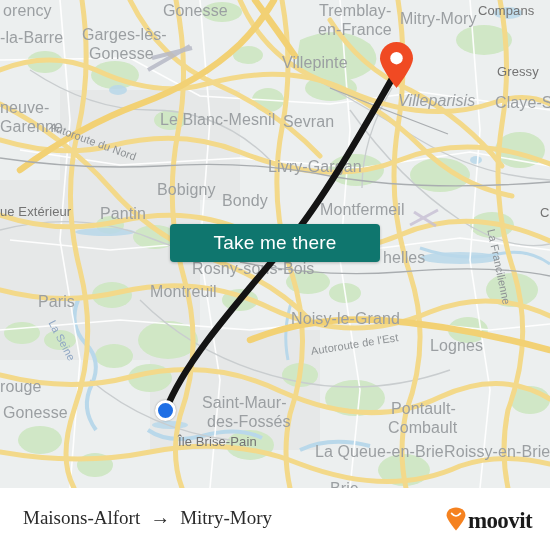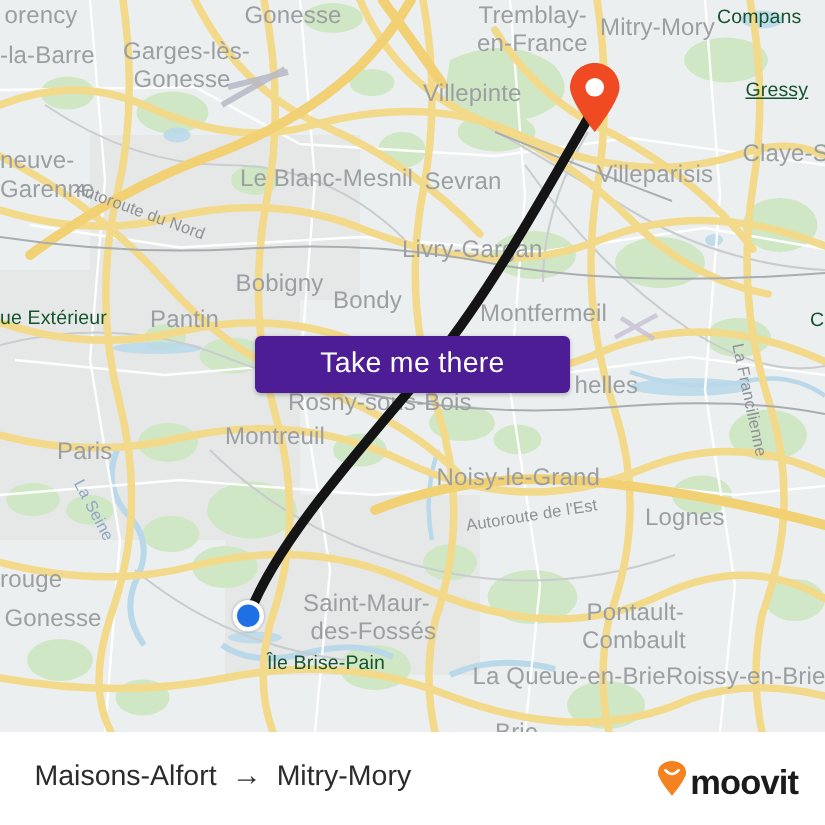--- a/index.html
+++ b/index.html
@@ -7,46 +7,46 @@
 
   #app{position:relative;width:550px;height:550px;}
 
   
   #map{position:absolute;left:0;top:0;width:550px;height:488px;overflow:hidden;background:#eceff0;}
   #map svg{position:absolute;left:0;top:0;}
 
   .lbl{position:absolute;color:#9ea3a6;font-family:"Liberation Sans",sans-serif;
        white-space:nowrap;pointer-events:none;letter-spacing:.1px;}
   .lbl.city{font-size:16px;color:#9b9fa2;}
-  .lbl.small{font-size:13px;color:#14532d;}
+  .lbl.small{font-size:13px;color:#737373;}
   .lbl.road{font-size:11px;color:#8e9295;}
   .lbl.water{font-size:11px;color:#8fa6c4;}
 
   
   #route{position:absolute;left:0;top:0;pointer-events:none;}
 
   #origin-marker{position:absolute;left:155px;top:400px;width:21px;height:21px;
       border-radius:50%;background:#1f6fe5;border:3px solid #fff;box-sizing:border-box;
       box-shadow:0 0 2px rgba(0,0,0,.35);}
 
   #dest-marker{position:absolute;left:378px;top:41px;width:37px;height:48px;}
 
   
   #take-me-there{position:absolute;left:170px;top:224px;width:210px;height:38px;
-      background:#4c1d95;color:#fff;border:none;border-radius:4px;
+      background:#0f766e;color:#fff;border:none;border-radius:4px;
       font-family:"Liberation Sans",sans-serif;font-size:19px;cursor:pointer;
       box-shadow:0 1px 3px rgba(0,0,0,.25);letter-spacing:.2px;}
 
   
   #attribution{position:absolute;left:0;top:462px;height:26px;line-height:26px;
       background:rgba(255,255,255,.88);color:#3a3a3a;font-size:13.5px;
       padding:0 12px 0 14px;white-space:nowrap;}
 
   
-  #footer{position:absolute;left:0;top:488px;width:550px;height:62px;background:#fff;}
+  #footer{position:absolute;left:0;top:488px;width:550px;height:62px;background:#fff;font-family:Liberation Serif, serif;}
   #trip{position:absolute;left:23px;top:18px;font-size:19px;color:#2b2b2b;
         display:flex;align-items:center;gap:10px;}
   #trip .arrow{font-size:20px;color:#2b2b2b;}
   #moovit-logo{position:absolute;right:18px;top:19px;display:flex;align-items:center;gap:2px;}
   #moovit-logo .wordmark{font-size:23px;font-weight:bold;color:#1b1b1b;letter-spacing:-.6px;text-align:right;}
 </style>
 </head>
 <body>
 
 <div id="app">
@@ -184,22 +184,22 @@
         <div class="lbl city" style="left: 3px; top: 2px;">orency</div>
         <div class="lbl city" style="left: 163px; top: 2px;">Gonesse</div>
         <div class="lbl city" style="left: 319px; top: 2px;">Tremblay-</div>
         <div class="lbl city" style="left: 318px; top: 21px;">en-France</div>
         <div class="lbl city" style="left: 400px; top: 10px;">Mitry-Mory</div>
         <div class="lbl small" style="left: 478px; top: 3px;">Compans</div>
         <div class="lbl city" style="left: 82px; top: 26px;">Garges-lès-</div>
         <div class="lbl city" style="left: 89px; top: 45px;">Gonesse</div>
         <div class="lbl city" style="left: 0px; top: 29px;">-la-Barre</div>
         <div class="lbl city" style="left: 282px; top: 54px;">Villepinte</div>
-        <div class="lbl small" style="left: 497px; top: 52px; text-decoration: underline;">Gressy</div>
-        <div class="lbl city" style="left: 398px; top: 108px;">Villeparisis</div>
+        <div class="lbl small" style="left: 497px; top: 64px;">Gressy</div>
+        <div class="lbl city" style="left: 398px; top: 92px; font-style: italic;">Villeparisis</div>
         <div class="lbl city" style="left: 495px; top: 94px;">Claye-So</div>
         <div class="lbl city" style="left: 160px; top: 111px;">Le Blanc-Mesnil</div>
         <div class="lbl city" style="left: 283px; top: 113px;">Sevran</div>
         <div class="lbl city" style="left: 0px; top: 99px;">neuve-</div>
         <div class="lbl city" style="left: 0px; top: 118px;">Garenne</div>
         <div class="lbl road" style="left: 52px; top: 120px; transform: rotate(20deg); transform-origin: left top;">Autoroute du Nord</div>
         <div class="lbl city" style="left: 268px; top: 158px;">Livry-Gargan</div>
         <div class="lbl city" style="left: 157px; top: 181px;">Bobigny</div>
         <div class="lbl city" style="left: 222px; top: 192px;">Bondy</div>
         <div class="lbl city" style="left: 320px; top: 201px;">Montfermeil</div>

